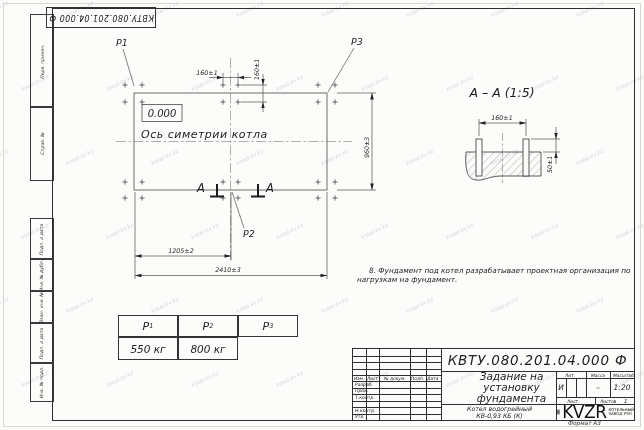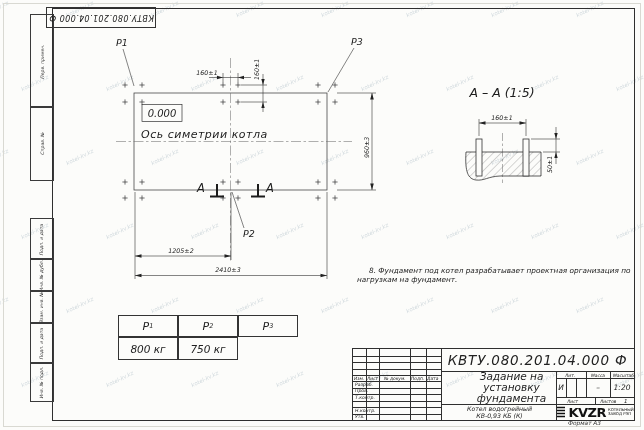--- a/index.html
+++ b/index.html
@@ -33,21 +33,21 @@
   .tb .role{position:absolute;left:2px;font-size:4.6px;font-style:italic;white-space:nowrap;}
   .tb .docnum{position:absolute;left:88px;top:0;width:193px;height:22px;display:flex;align-items:center;
               justify-content:center;font-size:13.5px;font-style:italic;letter-spacing:.8px;white-space:nowrap;}
   .tb .doc-title{position:absolute;left:90px;top:23px;width:113px;height:31px;display:flex;align-items:center;
               justify-content:center;text-align:center;font-size:10.5px;font-style:italic;line-height:1.02;padding-left:12px;}
   .tb .bigval{position:absolute;display:flex;align-items:center;justify-content:center;font-style:italic;font-size:7.5px;}
   .tb .product{position:absolute;left:90px;top:55px;width:113px;height:16px;display:flex;flex-direction:column;
               align-items:center;justify-content:center;font-size:6.2px;font-style:italic;line-height:1.15;}
   .tb .logo{position:absolute;left:203px;top:55px;width:78px;height:16px;display:flex;align-items:center;
               justify-content:center;gap:2px;}
-  .tb .logo .kvzr{font-weight:bold;font-size:13px;letter-spacing:-0.5px;color:#111;}
+  .tb .logo .kvzr{font-weight:normal;font-size:17px;letter-spacing:-0.5px;color:#111;}
   .tb .logo .sub{display:flex;flex-direction:column;font-size:3.9px;line-height:1.15;color:#111;}
   .format-label{position:absolute;left:568px;top:420px;font-size:5.8px;font-style:italic;color:#333;}
 </style>
 </head>
 <body>
 
 <div class="sheet">
 
   <div class="wm-layer" id="watermarks">
       <span class="wm" style="left: -20px; top: 6px;">kotel-kv.kz</span>
@@ -259,22 +259,22 @@
         <sub>1</sub>
       </div>
     <div class="cell hd">
         <span>P</span>
         <sub>2</sub>
       </div>
     <div class="cell hd">
         <span>P</span>
         <sub>3</sub>
       </div>
+    <div class="cell val">550 кг</div>
     <div class="cell val">800 кг</div>
-    <div class="cell val">750 кг</div>
   </div>
 
   <div class="notes">
     <p>8. Фундамент под котел разрабатывает проектная организация по нагрузкам на фундамент.</p>
   </div>
 
   <div class="tb">
 
     <div class="vl" style="left:13px;top:0;height:71px;"></div>
     <div class="vl" style="left:26px;top:0;height:71px;"></div>

